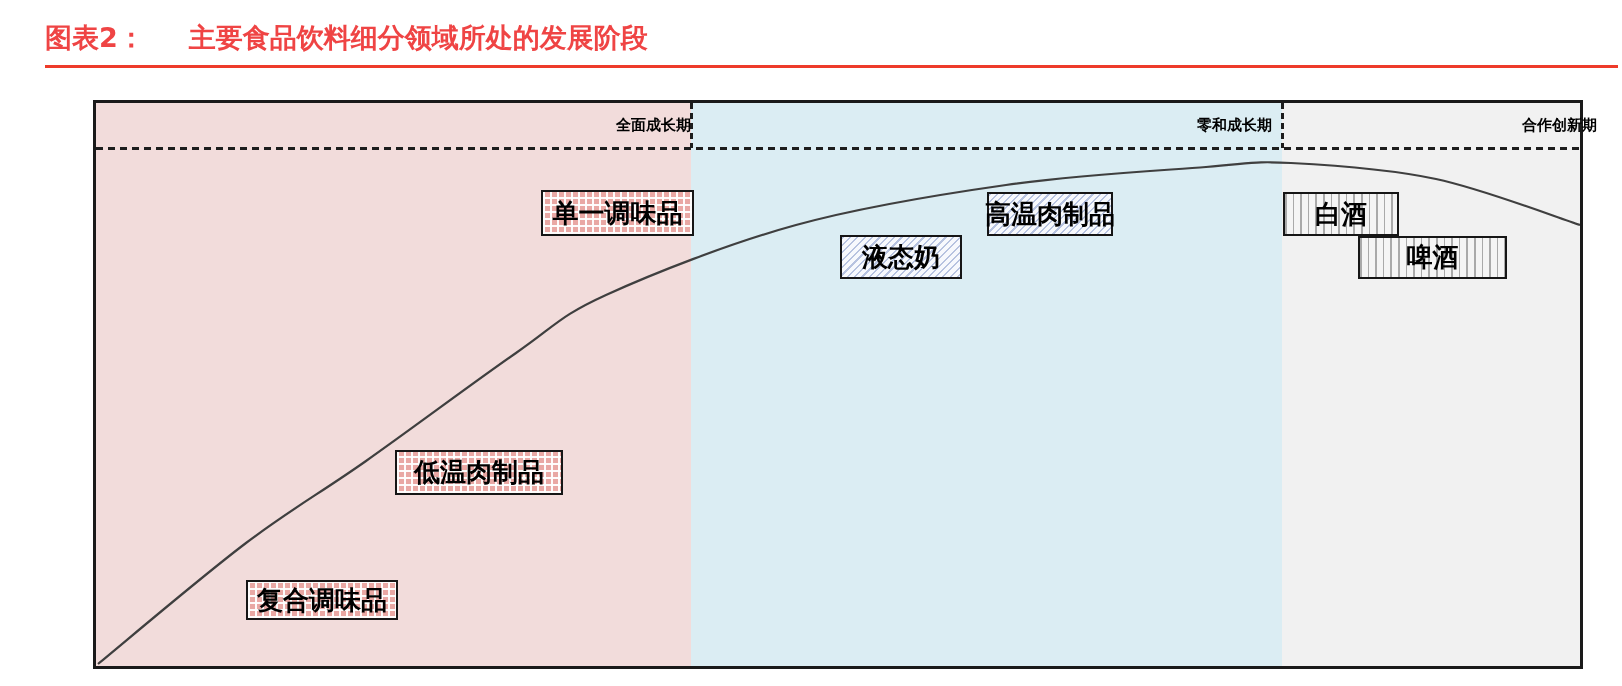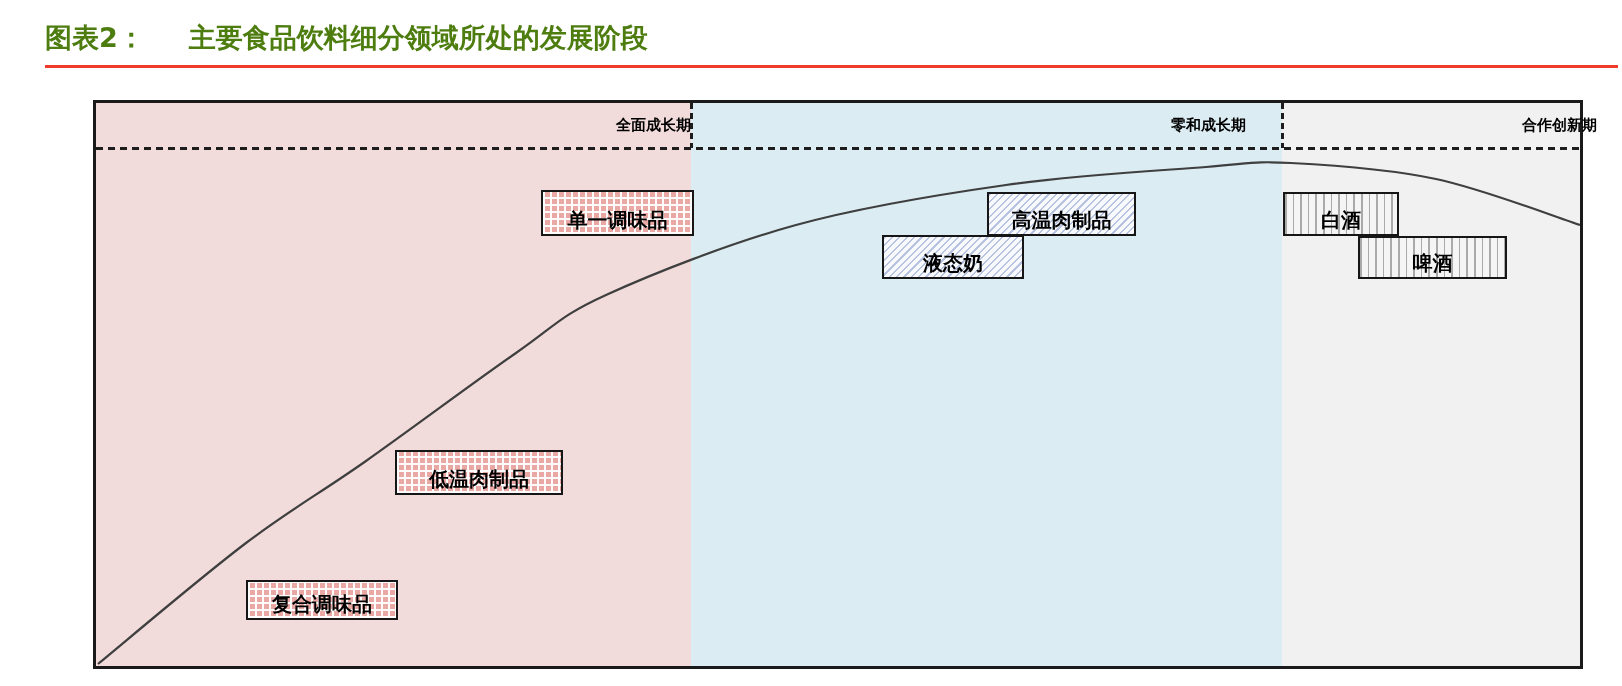--- a/index.html
+++ b/index.html
@@ -4,21 +4,21 @@
 <style>
   html,body{margin:0;padding:0;}
   body{
     width:1622px;height:686px;position:relative;background:#ffffff;
     font-family:"DejaVu Sans","Liberation Sans",sans-serif;
     overflow:hidden;
   }
   
   .fig-title{
     position:absolute;left:45px;top:20px;width:1560px;
-    font-size:27px;font-weight:bold;color:#4d7c0f;white-space:nowrap;
+    font-size:27px;font-weight:bold;color:#ef4444;white-space:nowrap;
   }
   .fig-title .prefix{display:inline-block;margin-right:44px;}
   .title-rule{
     position:absolute;left:45px;top:65px;width:1573px;height:3px;
   }
   
   .chart{
     position:absolute;left:93px;top:100px;width:1484px;height:563px;
     border:3px solid #1a1a1a;box-sizing:content-box;background:#fff;
   }
@@ -32,22 +32,22 @@
     background:repeating-linear-gradient(90deg,#1d1d1d 0 7px,transparent 7px 12px);
   }
   .header-vsep{
     position:absolute;top:0;height:45px;width:3px;
     background:repeating-linear-gradient(180deg,#1d1d1d 0 6px,transparent 6px 10px);
   }
   .curve-svg{position:absolute;left:0;top:0;width:1484px;height:563px;}
   
   .item-box{
     position:absolute;border:2px solid #161616;box-sizing:border-box;
-    display:flex;align-items:flex-end;justify-content:center;
-    font-size:20px;font-weight:bold;color:#000;white-space:nowrap;
+    display:flex;align-items:center;justify-content:center;
+    font-size:26px;font-weight:bold;color:#000;white-space:nowrap;
   }
   .pat-grid{
     background-color:#e9a8a4;
     background-image:
       repeating-linear-gradient(0deg,rgba(255,255,255,.95) 0 2px,transparent 2px 7px),
       repeating-linear-gradient(90deg,rgba(255,255,255,.95) 0 2px,transparent 2px 7px);
   }
   .pat-diag{
     background-color:#f7f9fd;
     background-image:repeating-linear-gradient(135deg,#b7c3e0 0 1.6px,transparent 1.6px 5.2px);
@@ -62,42 +62,42 @@
 
 <div class="fig-title">
   <span class="prefix">图表2：</span><span>主要食品饮料细分领域所处的发展阶段</span>
 </div>
 <div class="title-rule" style="background: rgb(238, 59, 42);"></div>
 
 <div class="chart" id="chart">
     <div class="stage-band" style="left: 0px; width: 595px; background: rgb(242, 220, 219);"></div>
     <div class="stage-header-label" style="left: 0px; width: 595px;">全面成长期</div>
     <div class="stage-band" style="left: 595px; width: 591px; background: rgb(219, 237, 243);"></div>
-    <div class="stage-header-label" style="left: 559px; width: 591px;">零和成长期</div>
+    <div class="stage-header-label" style="left: 585px; width: 591px;">零和成长期</div>
     <div class="header-vsep" style="left: 594px;"></div>
     <div class="stage-band" style="left: 1186px; width: 298px; background: rgb(241, 241, 241);"></div>
     <div class="stage-header-label" style="left: 1186px; width: 315px;">合作创新期</div>
     <div class="header-vsep" style="left: 1185px;"></div>
     <div class="header-hline"></div>
     <svg class="curve-svg" viewBox="0 0 1484 563">
       <path d="M 2 561 C 26.7 540.8, 105.3 473.8, 150 440 C 194.7 406.2, 225.0 389.7, 270 358 C 315.0 326.3, 380.0 277.7, 420 250 C 460.0 222.3, 463.3 213.3, 510 192 C 556.7 170.7, 633.3 140.3, 700 122 C 766.7 103.7, 841.7 91.7, 910 82 C 978.3 72.3, 1062.5 67.7, 1110 64 C 1157.5 60.3, 1156.7 58.0, 1195 60 C 1233.3 62.0, 1291.8 65.7, 1340 76 C 1388.2 86.3, 1460.0 114.3, 1484 122" fill="none" stroke="#3f3f3f" stroke-width="2.2"></path>
     </svg>
     <div class="item-box pat-grid" style="left: 150px; top: 477px; width: 152px; height: 40px;">
       <span>复合调味品</span>
     </div>
     <div class="item-box pat-grid" style="left: 299px; top: 347px; width: 168px; height: 45px;">
       <span>低温肉制品</span>
     </div>
     <div class="item-box pat-grid" style="left: 445px; top: 87px; width: 153px; height: 46px;">
       <span>单一调味品</span>
     </div>
-    <div class="item-box pat-diag" style="left: 744px; top: 132px; width: 142px; height: 44px; margin-left: 42px;">
+    <div class="item-box pat-diag" style="left: 744px; top: 132px; width: 122px; height: 44px;">
       <span>液态奶</span>
     </div>
-    <div class="item-box pat-diag" style="left: 891px; top: 89px; width: 149px; height: 44px;">
+    <div class="item-box pat-diag" style="left: 891px; top: 89px; width: 126px; height: 44px;">
       <span>高温肉制品</span>
     </div>
     <div class="item-box pat-vert" style="left: 1187px; top: 89px; width: 116px; height: 44px;">
       <span>白酒</span>
     </div>
     <div class="item-box pat-vert" style="left: 1262px; top: 133px; width: 149px; height: 43px;">
       <span>啤酒</span>
     </div>
   </div>
 

